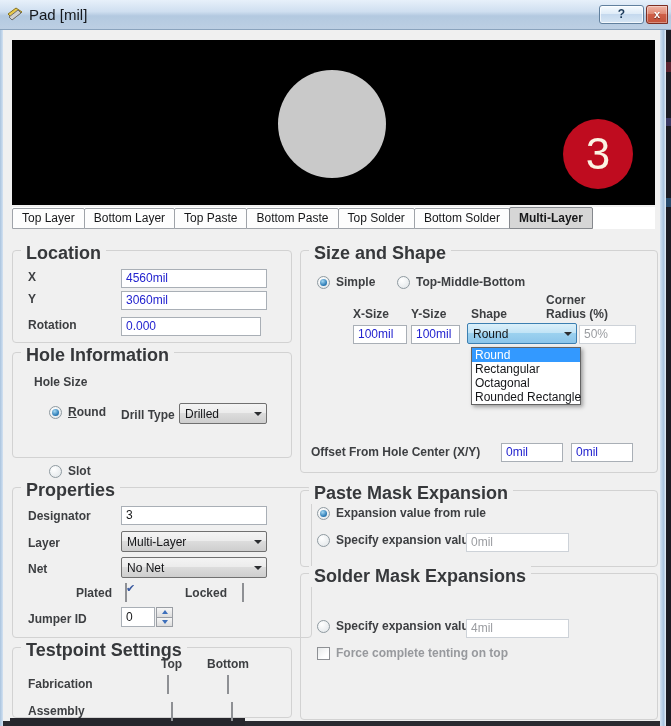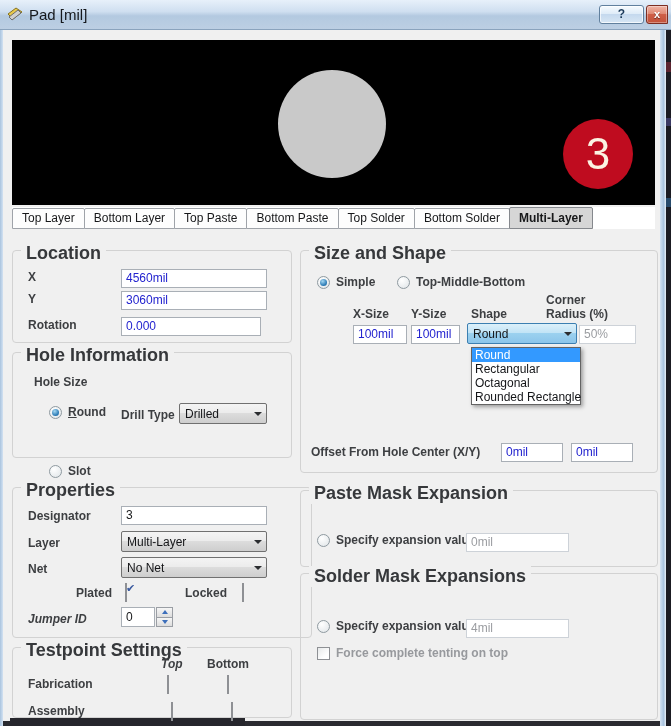--- a/index.html
+++ b/index.html
@@ -239,37 +239,37 @@
     </div>
     <span class="abs lbl" style="left:15px;top:74px;">Net</span>
     <div class="abs combo" style="left:108px;top:69px;width:146px;">
       <span>No Net</span>
       <span class="arr"></span>
     </div>
     <span class="abs lbl" style="left:63px;top:98px;">Plated</span>
     <span class="abs check checked" style="left:112px;top:96px;"></span>
     <span class="abs lbl" style="left:172px;top:98px;">Locked</span>
     <span class="abs check" style="left:227px;top:96px;"></span>
-    <span class="abs lbl" style="left:15px;top:124px;font-style:italic;">Jumper ID</span>
+    <span class="abs lbl" style="left:15px;top:124px;">Jumper ID</span>
     <div class="abs spinbox" style="left:108px;top:119px;">
       <input class="spin-txt" value="0" style="">
       <div class="spinner">
         <div class="spin-btn">
             <span class="tri-up"></span>
           </div>
         <div class="spin-btn">
             <span class="tri-down"></span>
           </div>
       </div>
     </div>
   </div>
 
   <div class="group" style="left:12px;top:647px;width:280px;height:71px;">
     <span class="group-title">Testpoint Settings</span>
-    <span class="abs hdr" style="left:148px;top:9px;font-style:italic;">Top</span>
+    <span class="abs hdr" style="left:148px;top:9px;">Top</span>
     <span class="abs hdr" style="left:194px;top:9px;">Bottom</span>
     <span class="abs lbl" style="left:15px;top:29px;">Fabrication</span>
     <span class="abs check" style="left:154px;top:28px;"></span>
     <span class="abs check" style="left:212px;top:28px;"></span>
     <span class="abs lbl" style="left:15px;top:56px;">Assembly</span>
     <span class="abs check" style="left:154px;top:55px;"></span>
     <span class="abs check" style="left:212px;top:55px;"></span>
   </div>
 
   <div class="group" style="left:300px;top:250px;width:358px;height:223px;">
@@ -314,20 +314,24 @@
     <div class="abs" style="left:200px;top:191px;width:62px;">
       <input class="txt" value="0mil" style="">
     </div>
     <div class="abs" style="left:270px;top:191px;width:62px;">
       <input class="txt" value="0mil" style="">
     </div>
   </div>
 
   <div class="group" style="left:300px;top:490px;width:358px;height:77px;">
     <span class="group-title">Paste Mask Expansion</span>
+    <div class="abs row" style="left:16px;top:15px;">
+      <span class="radio checked"></span>
+      <span class="lbl">Expansion value from rule</span>
+    </div>
     <div class="abs row" style="left:16px;top:42px;">
       <span class="radio"></span>
       <span class="lbl">Specify expansion value</span>
     </div>
     <div class="abs" style="left:165px;top:41px;width:103px;">
       <input class="txt disabled" value="0mil" style="">
     </div>
   </div>
 
   <div class="group" style="left:300px;top:573px;width:358px;height:147px;">

